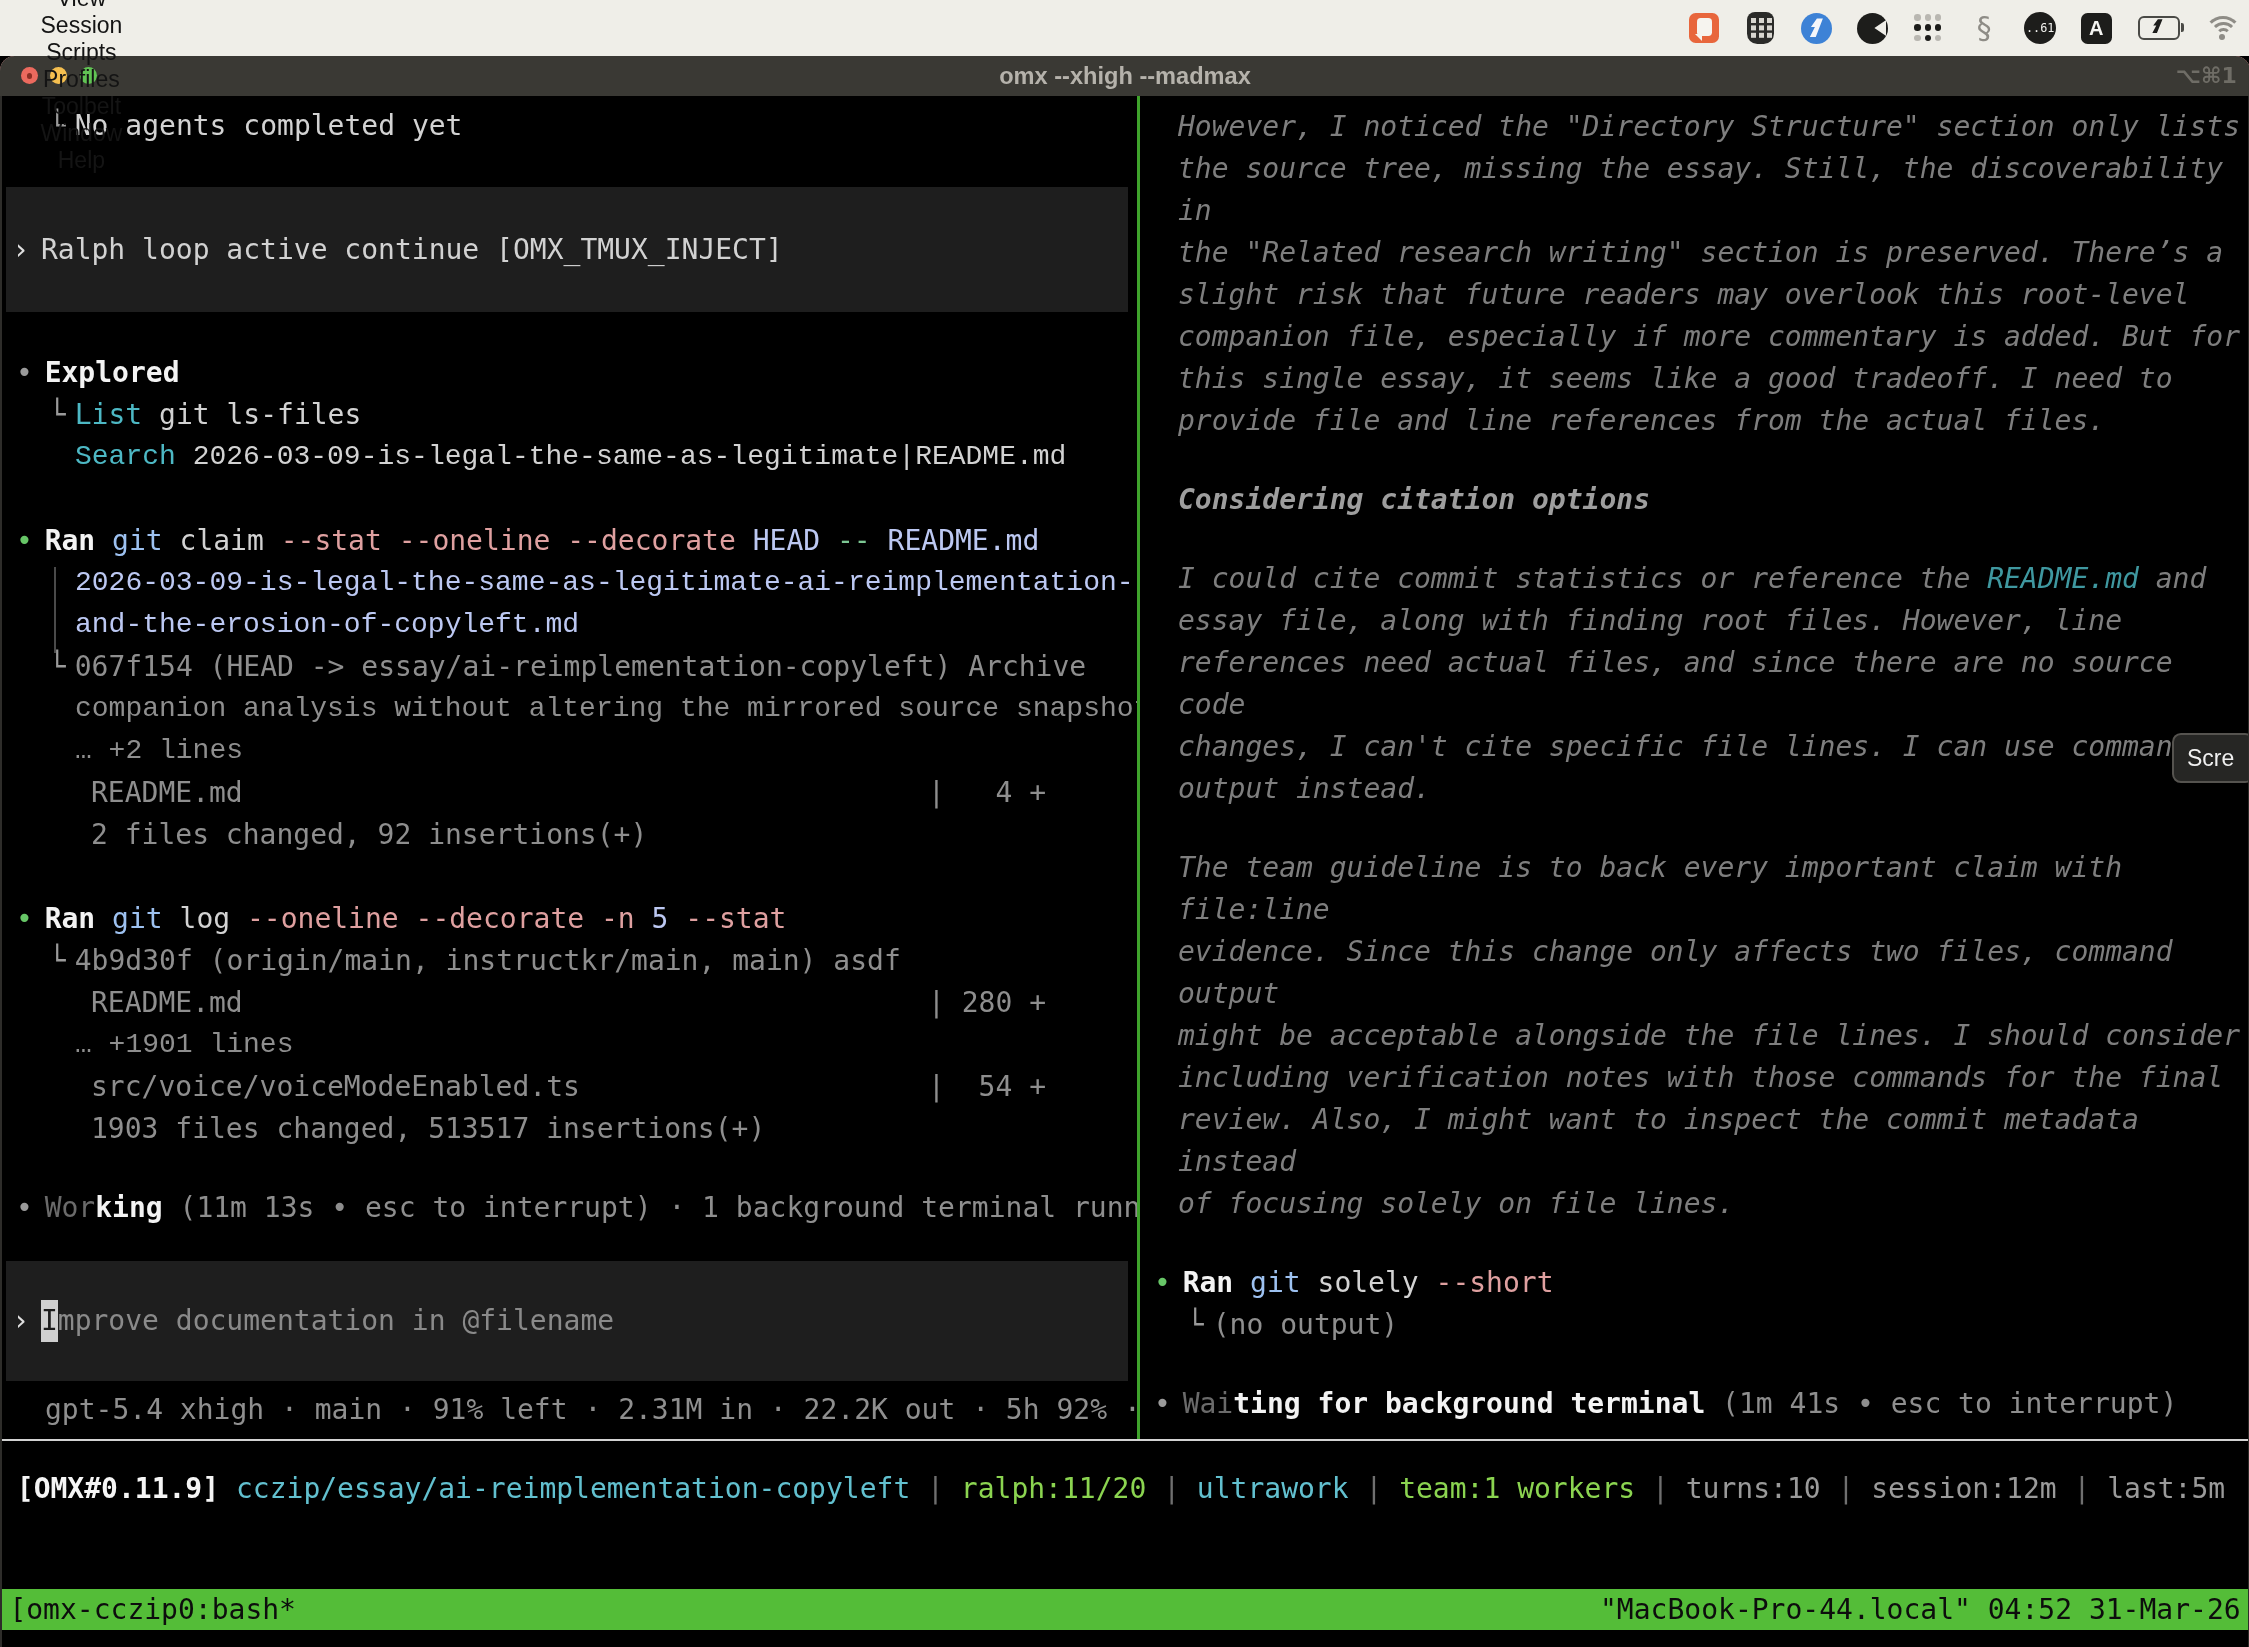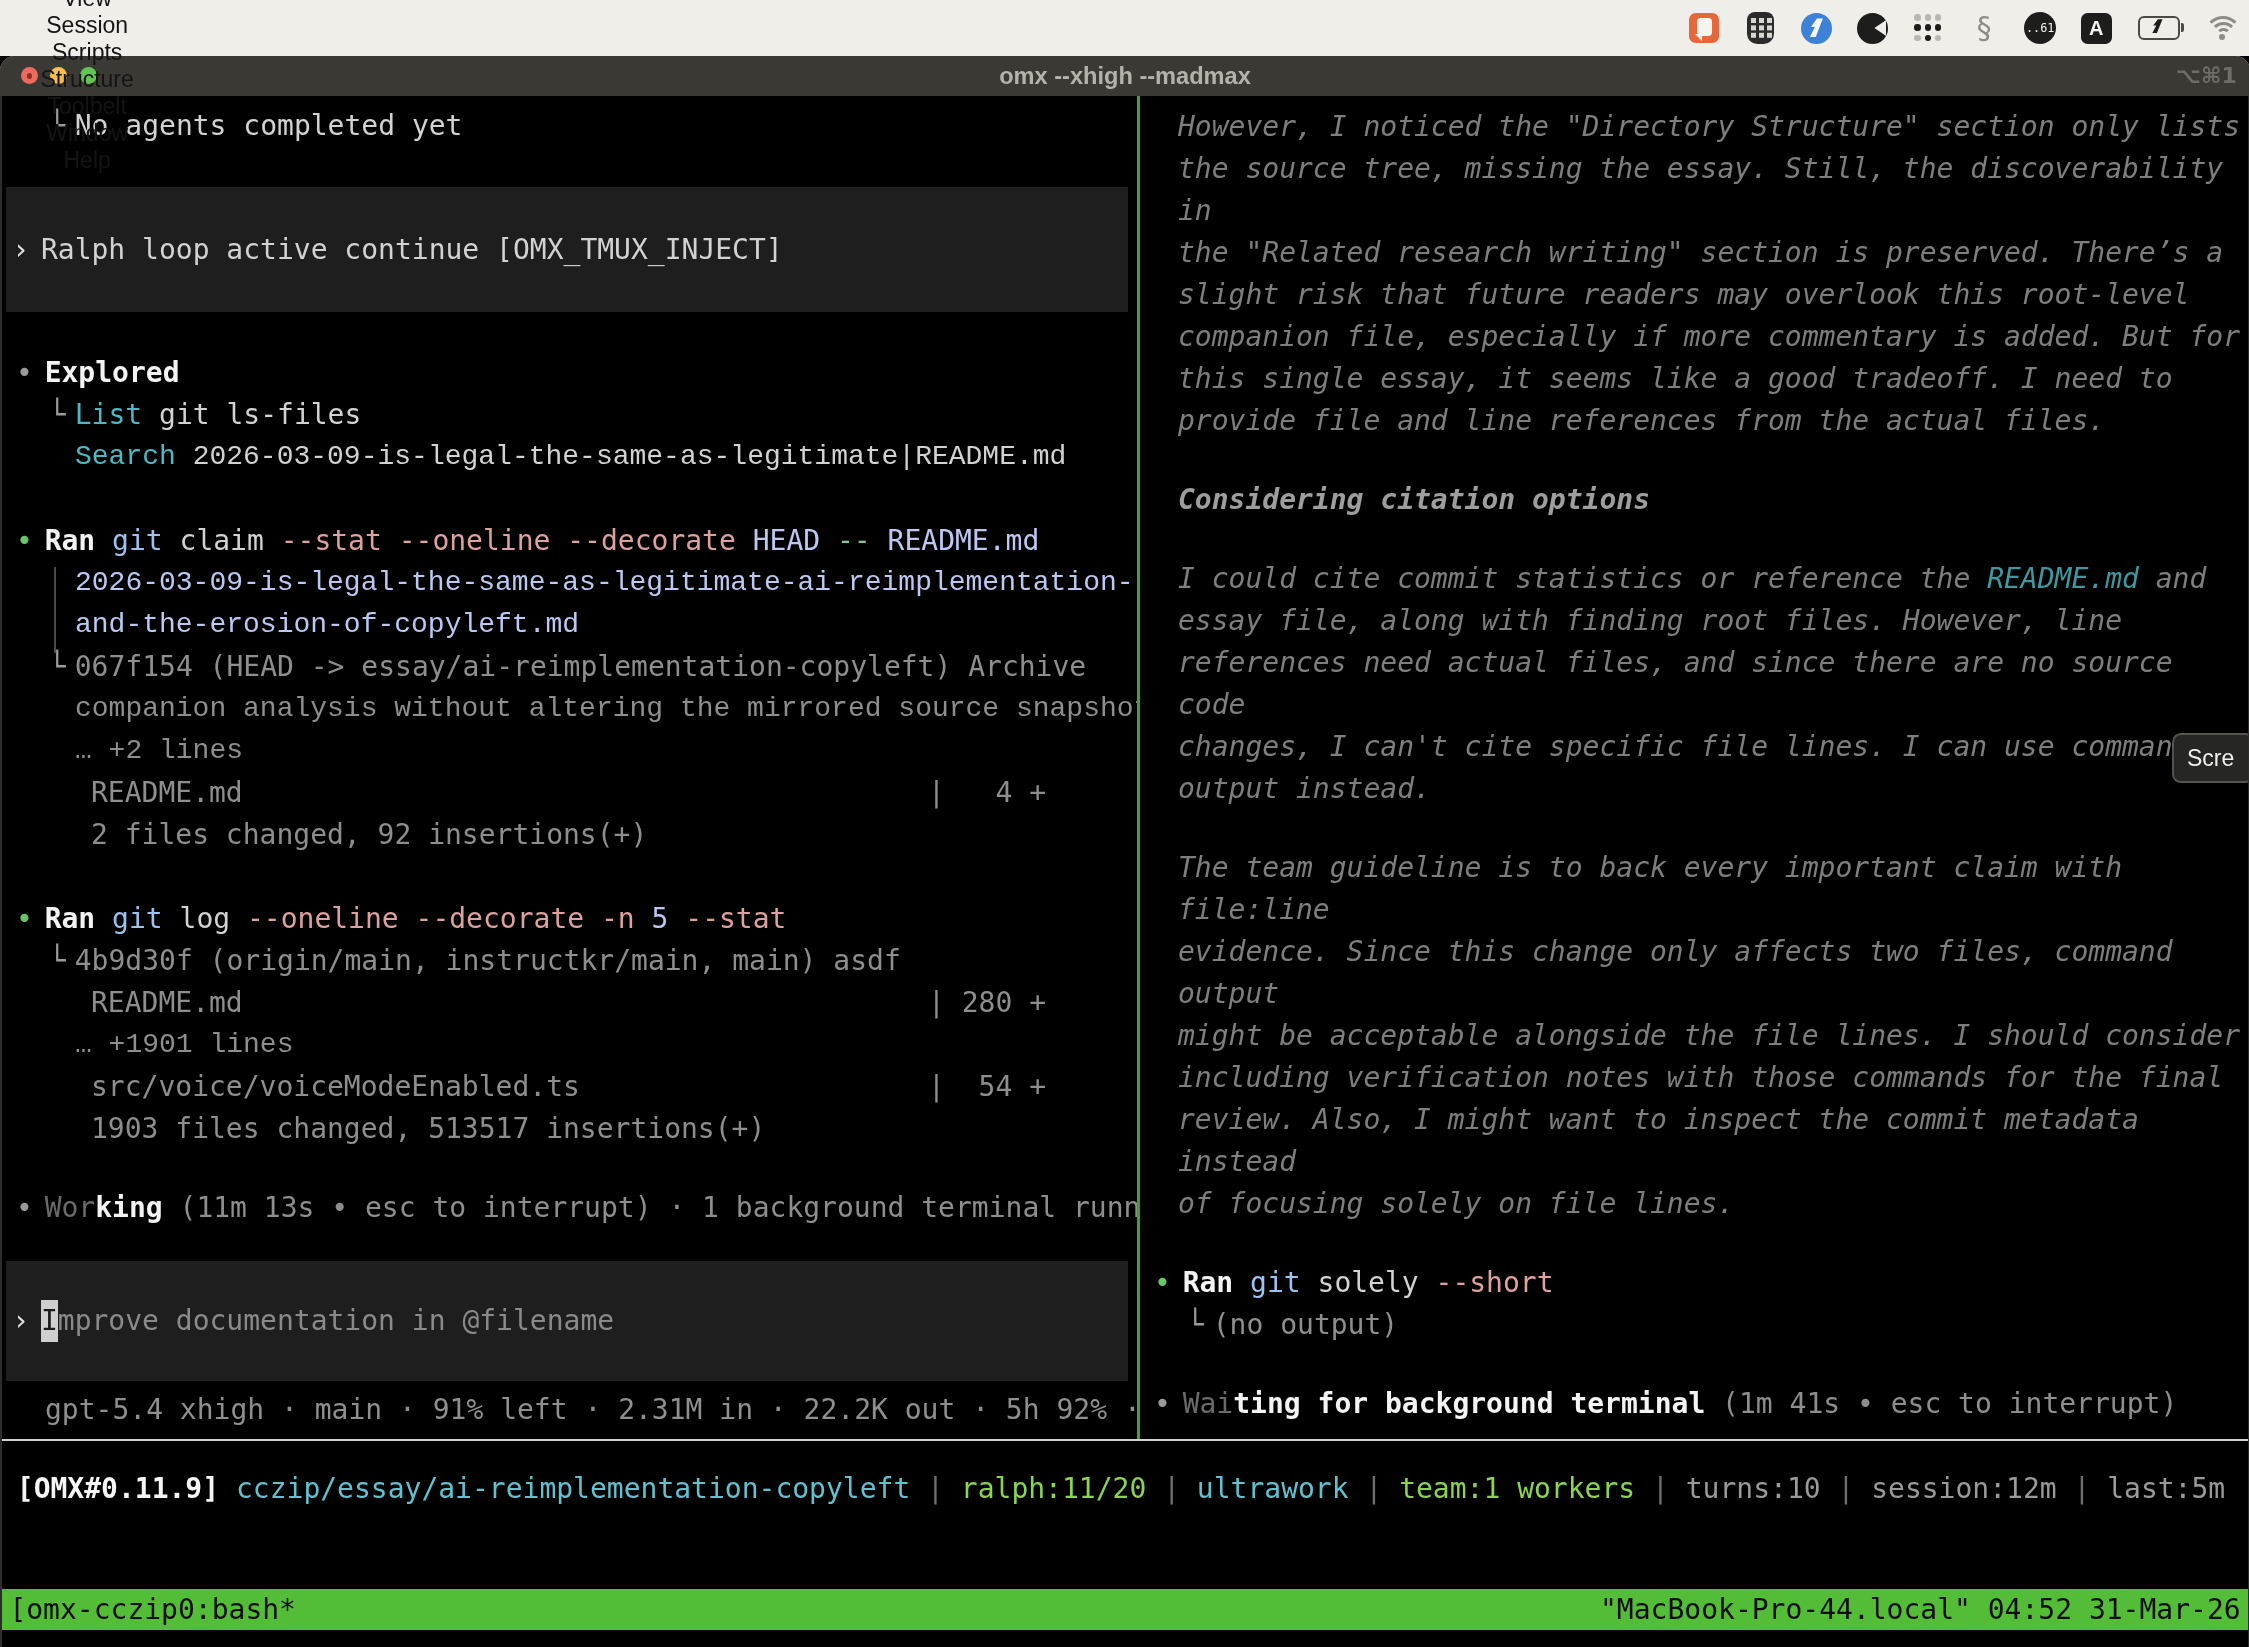--- a/index.html
+++ b/index.html
@@ -127,21 +127,21 @@
       <svg viewBox="0 0 24 28" width="19" height="22">
           <path fill="#141414" d="M17.5 14.6c0-3 2.5-4.5 2.6-4.6-1.4-2.1-3.6-2.4-4.4-2.4-1.9-.2-3.6 1.1-4.6 1.1-1 0-2.4-1.1-4-1-2 0-3.9 1.2-5 3-2.1 3.7-.5 9.1 1.5 12.1 1 1.5 2.2 3.1 3.8 3 1.5-.1 2.1-1 3.9-1 1.8 0 2.3 1 4 .9 1.6 0 2.7-1.5 3.7-3 1.2-1.7 1.6-3.4 1.7-3.5-.1 0-3.2-1.2-3.2-4.6zM14.4 5.6c.8-1 1.4-2.4 1.2-3.8-1.2 0-2.7.8-3.5 1.8-.8.9-1.5 2.3-1.3 3.7 1.4.1 2.8-.7 3.6-1.7z"></path>
         </svg>
     </span>
     <span class="menu-item app">iTerm2</span>
     <span class="menu-item">Shell</span>
     <span class="menu-item">Edit</span>
     <span class="menu-item">View</span>
     <span class="menu-item">Session</span>
     <span class="menu-item">Scripts</span>
-    <span class="menu-item">Structure</span>
+    <span class="menu-item">Profiles</span>
     <span class="menu-item">Toolbelt</span>
     <span class="menu-item">Window</span>
     <span class="menu-item">Help</span>
   </div>
   <div class="menu-right">
     <span class="mi">
         <span class="ic-shot">
           <span class="inner"></span>
           <span class="tail"></span>
         </span>

